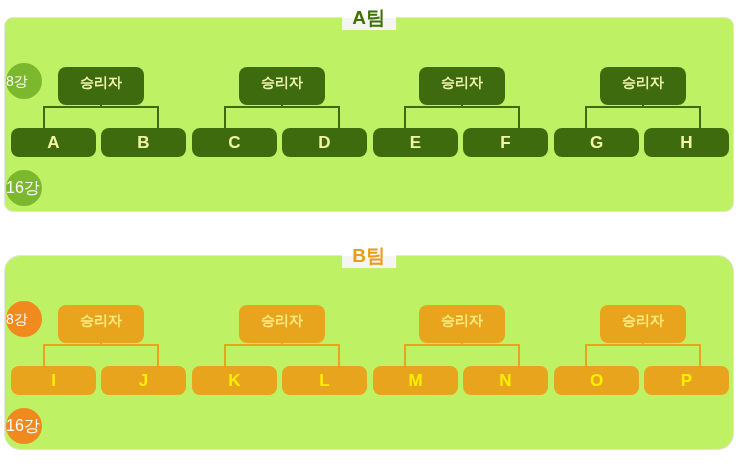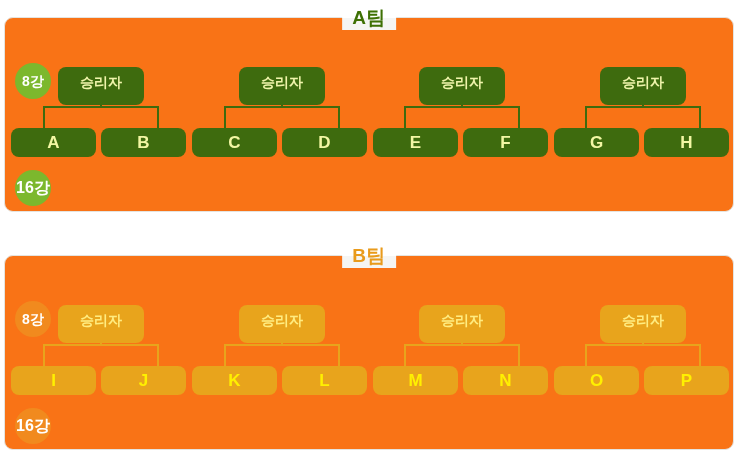--- a/index.html
+++ b/index.html
@@ -2,37 +2,37 @@
 <html><head>
 <meta charset="utf-8">
 <style>
   html,body { margin:0; padding:0; }
   body {
     width:740px; height:470px; background:#ffffff; position:relative;
     font-family:"Liberation Sans","DejaVu Sans",sans-serif; overflow:hidden;
   }
   .panel {
     position:absolute; left:4px; width:730px; height:195px; box-sizing:border-box;
-    background:#f97316; border:1px solid #e4e4e0; border-radius:9px;padding-left:45px;
+    background:#bef264; border:1px solid #e4e4e0; border-radius:9px;padding-left:45px;
   }
   #panel-a { top:17px; }
-  #panel-b { top:255px; }
+  #panel-b { top:255px;border-radius:16px; }
 
   .team-title {
     position:absolute; top:-13px; left:50%; transform:translateX(-50%);
     font-size:19px; font-weight:bold; line-height:25px; padding:0 10px;
     background:linear-gradient(#ffffff 13px, #f5f5f3 13px);
     letter-spacing:0.5px; white-space:nowrap;
   }
   .green .team-title  { color:#3e7004; }
   .orange .team-title { color:#e99b1c; }
 
   .badge {
-    position:absolute; left:10px; width:36px; height:36px; border-radius:50%;
-    color:#ffffff; font-weight:bold; text-align:center; line-height:36px;
+    position:absolute; left:1px; width:36px; height:36px; border-radius:50%;
+    color:#ffffff; font-weight:normal; text-align:left; line-height:36px;
   }
   .badge.r8  { top:45px;  font-size:14px; }
   .badge.r16 { top:152px; font-size:16px; }
   .green .badge  { background:#7cb82d; }
   .orange .badge { background:#f18a1e; }
 
   .bracket { position:absolute; top:49px; width:116px; height:90px; }
   .bracket.b0 { left:38px; }
   .bracket.b1 { left:219px; }
   .bracket.b2 { left:399px; }

